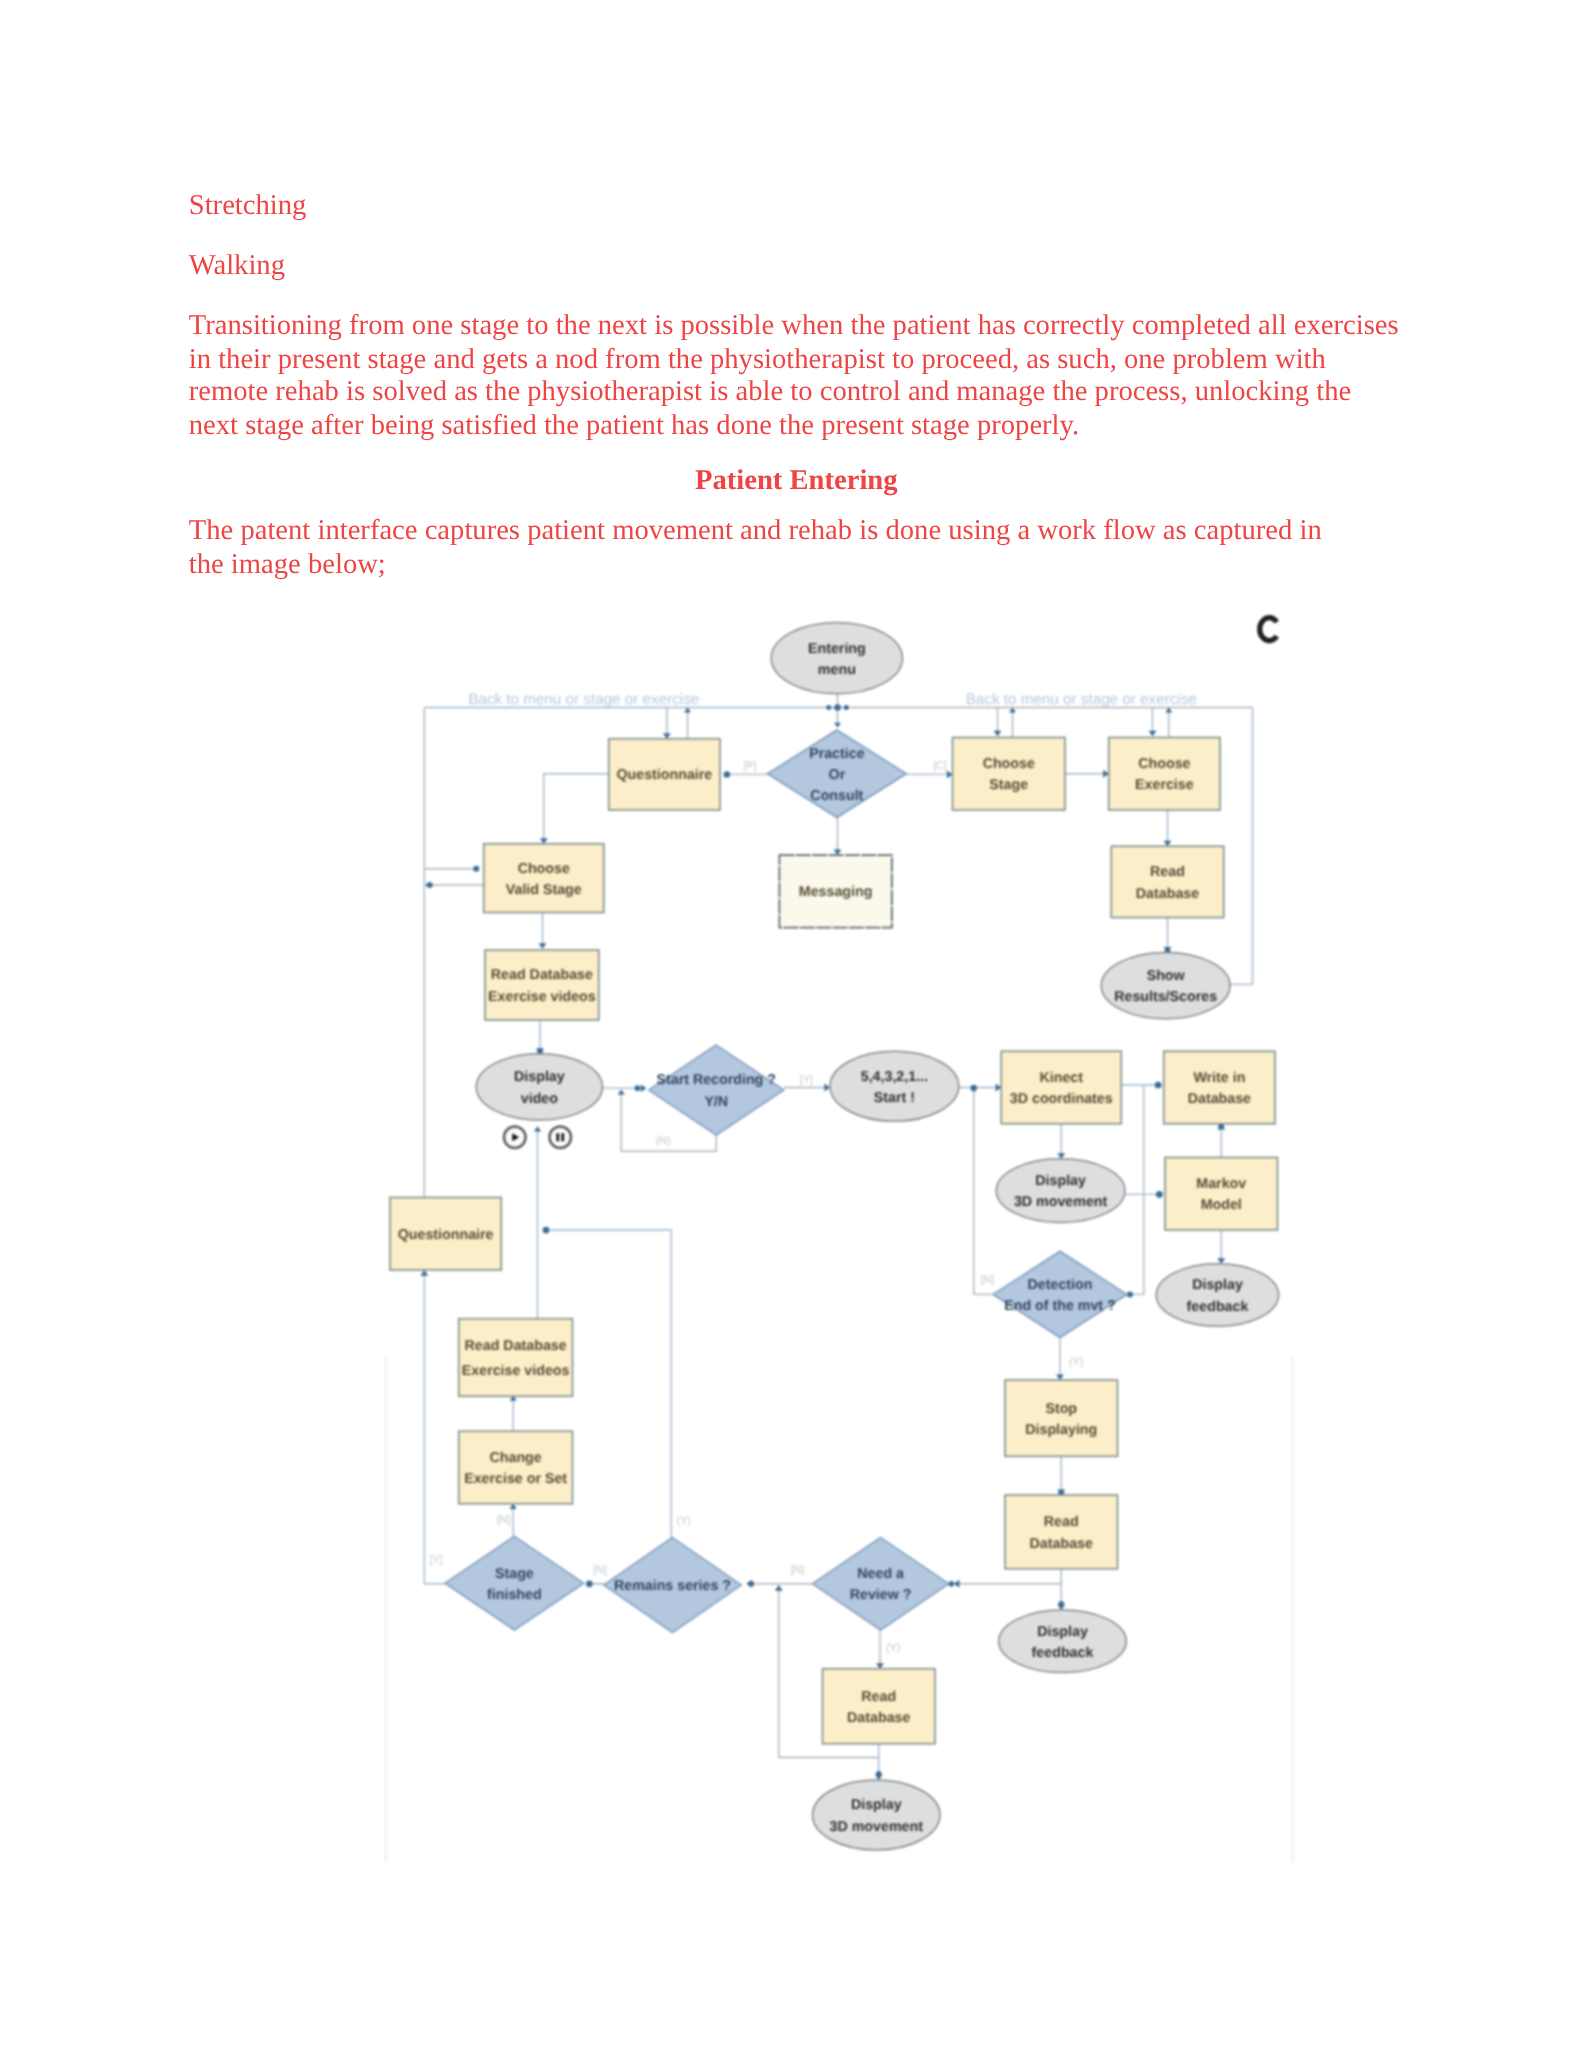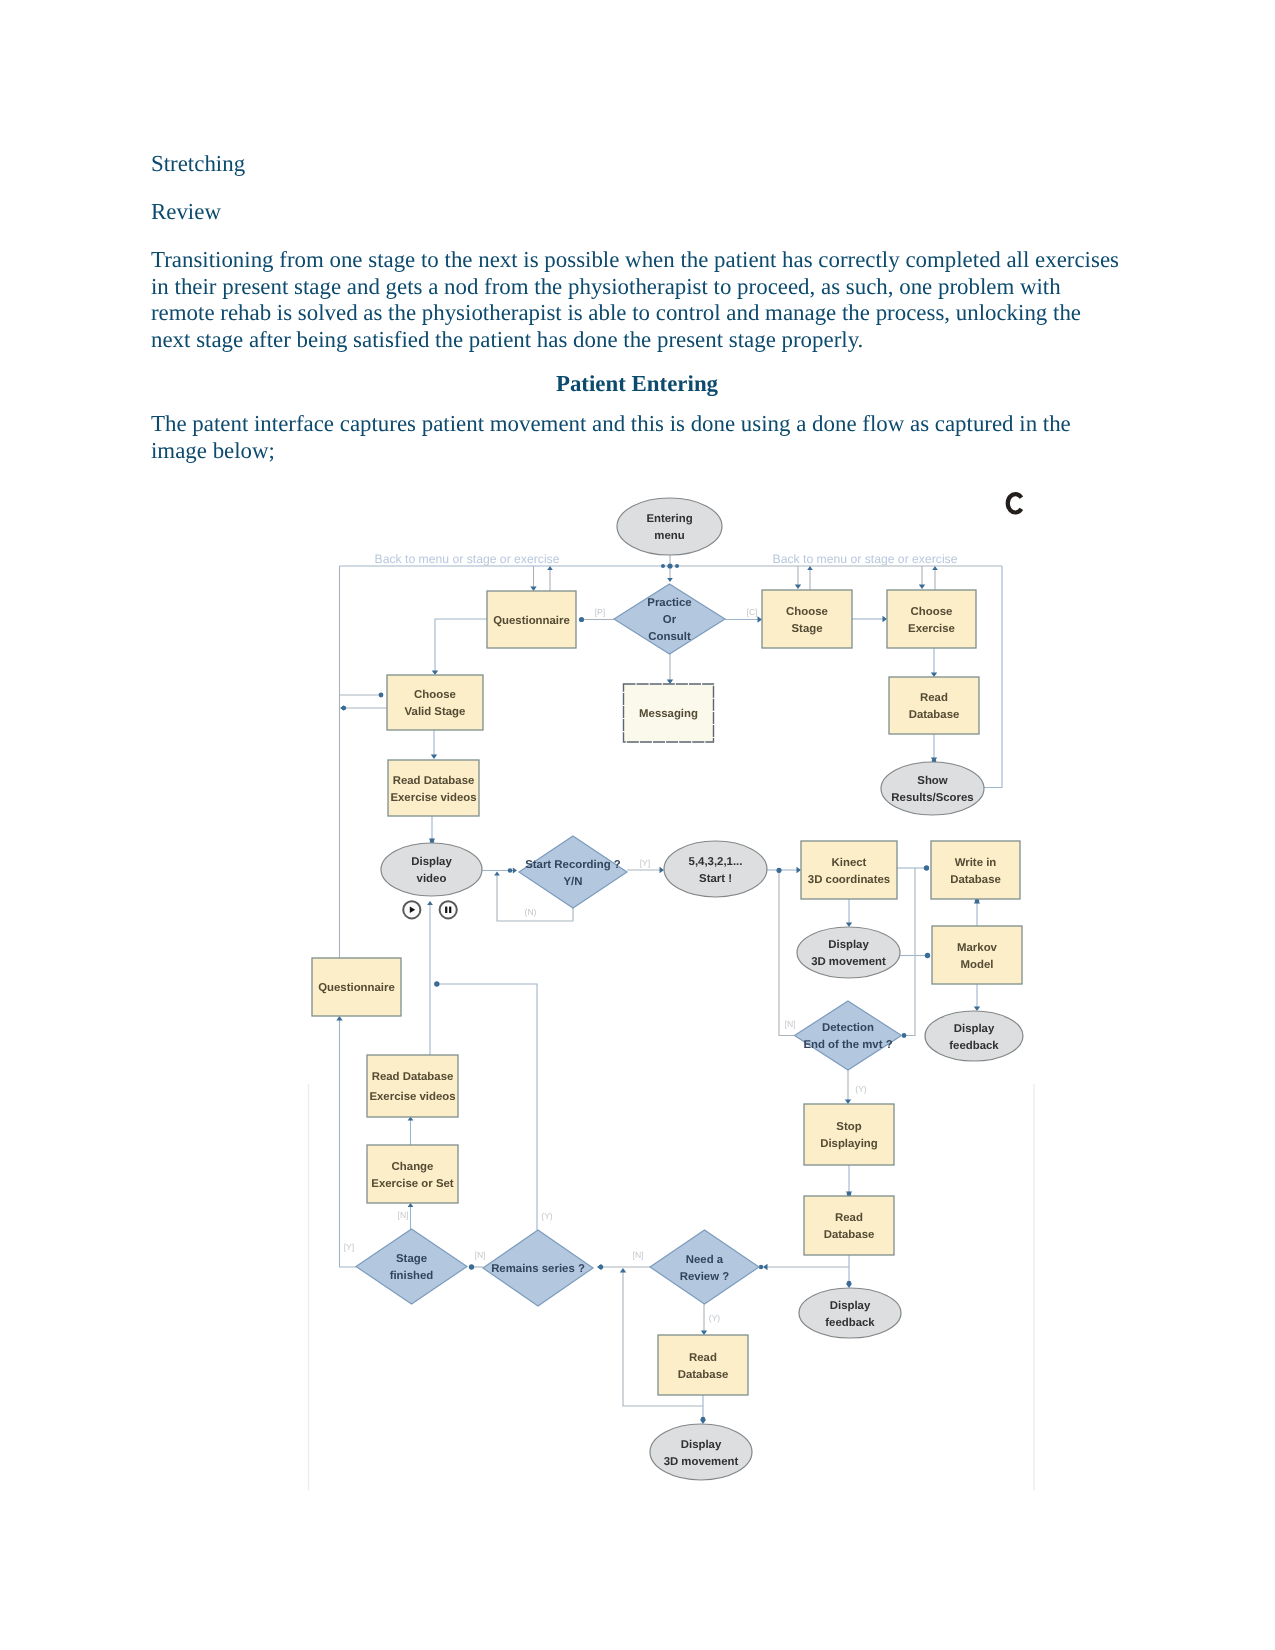--- a/index.html
+++ b/index.html
@@ -1,43 +1,43 @@
 <!DOCTYPE html>
 <html><head>
 <meta charset="utf-8">
 <style>
   html,body{margin:0;padding:0;background:#ffffff;}
   body{width:1275px;height:1650px;font-family:"Liberation Serif",serif;color:#000;
        -webkit-font-smoothing:antialiased;text-rendering:geometricPrecision;}
   .page{position:relative;width:1275px;height:1650px;overflow:hidden;background:#fff;}
   .doc{position:absolute;left:151px;top:0;width:972px;}
-  p.para{margin:0;font-size:22.9px;line-height:26.5px;color:#0c4a6e;}
+  p.para{margin:0;font-size:22.9px;line-height:26.5px;color:#ef4444;}
   .t1{position:absolute;left:0;top:151px;}
   .t2{position:absolute;left:0;top:199px;}
   .t3{position:absolute;left:0;top:247px;width:972px;}
   .t4{position:absolute;left:0;top:371px;width:972px;text-align:center;font-weight:bold;}
   .t5{position:absolute;left:0;top:411px;width:930px;}
   .figwrap{position:absolute;left:304px;top:482px;width:736px;height:1012px;}
   svg.flow{display:block;filter:blur(0.72px);}
   .nlabel{font-family:"Liberation Sans",sans-serif;font-size:11.4px;font-weight:bold;fill:#544b34;}
   .nlabel.dec{fill:#31455c;}
   .nlabel.term{fill:#303030;}
   .elabel{font-family:"Liberation Sans",sans-serif;font-size:8.6px;fill:#c3c7cc;}
   .notelabel{font-family:"Liberation Sans",sans-serif;font-size:12.2px;fill:#b8c8dd;}
 </style>
 </head>
 <body>
 
 <div class="page">
   <div class="doc">
     <p class="para t1">Stretching</p>
-    <p class="para t2">Review</p>
+    <p class="para t2">Walking</p>
     <p class="para t3">Transitioning from one stage to the next is possible when the patient has correctly completed all exercises in their present stage and gets a nod from the physiotherapist to proceed, as such, one problem with remote rehab is solved as the physiotherapist is able to control and manage the process, unlocking the next stage after being satisfied the patient has done the present stage properly.</p>
     <p class="para t4">Patient Entering</p>
-    <p class="para t5">The patent interface captures patient movement and this is done using a done flow as captured in the image below;</p>
+    <p class="para t5">The patent interface captures patient movement and rehab is done using a work flow as captured in the image below;</p>
   </div>
 
   <div class="figwrap">
     <svg class="flow" width="736" height="1012" viewBox="0 0 736 1012">
 <polyline points="35.5,84.0 366.0,84.0" fill="none" stroke="#9fb5cc" stroke-width="1.1"></polyline>
 <polyline points="366.0,84.0 698.0,84.0" fill="none" stroke="#aab3bb" stroke-width="1.1"></polyline>
 <polyline points="366.0,72.0 366.0,98.0" fill="none" stroke="#aab3bb" stroke-width="1.1"></polyline>
 <polygon points="363.2,96.1 368.8,96.1 366.0,100.0" fill="#3b6c96"></polygon>
 <circle cx="366.0" cy="84.0" r="2.6" fill="#3b6c96"></circle>
 <circle cx="359.0" cy="84.0" r="2.0" fill="#3b6c96"></circle>

